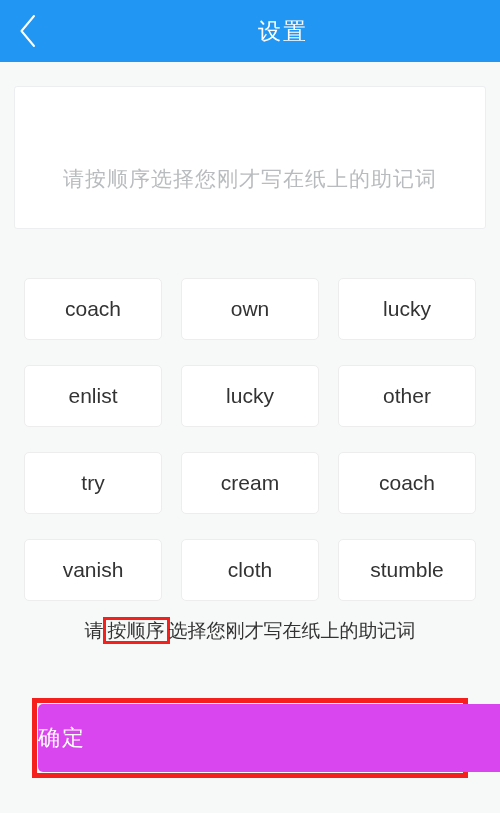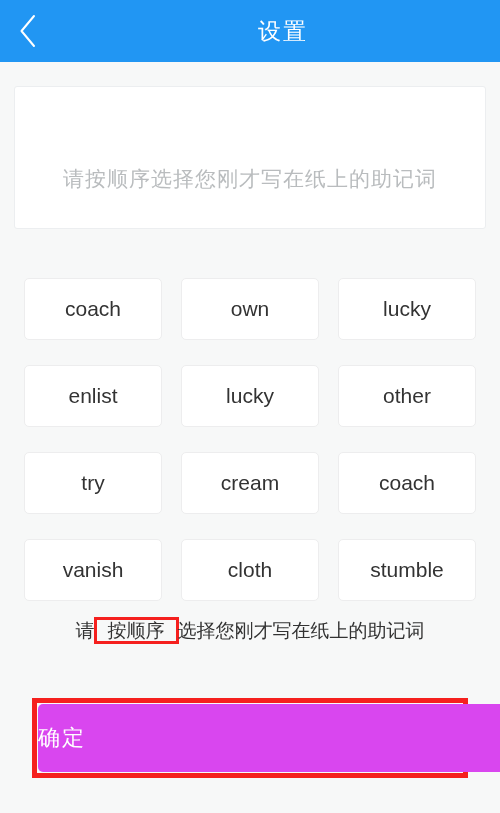--- a/index.html
+++ b/index.html
@@ -111,21 +111,21 @@
   }
   .hint-row .hint-text {
     font-size: 19px;
     color: #333333;
     letter-spacing: 0px;
     vertical-align: middle;
   }
   .hint-highlight {
     display: inline-block;
     border: 3px solid #f5201e;
-    padding: 0 11px;
+    padding: 0 2px;
     margin: 0 -1px;
     line-height: 21px;
     vertical-align: middle;
   }
 
   
   .confirm-wrap {
     position: absolute;
     left: 32px;
     top: 698px;

